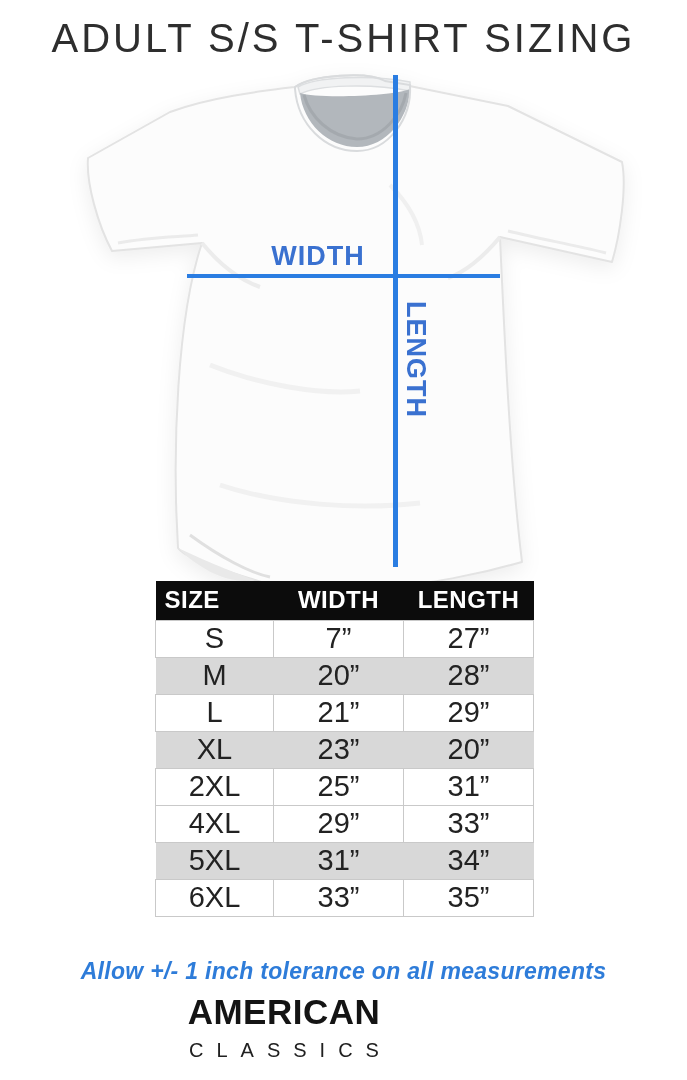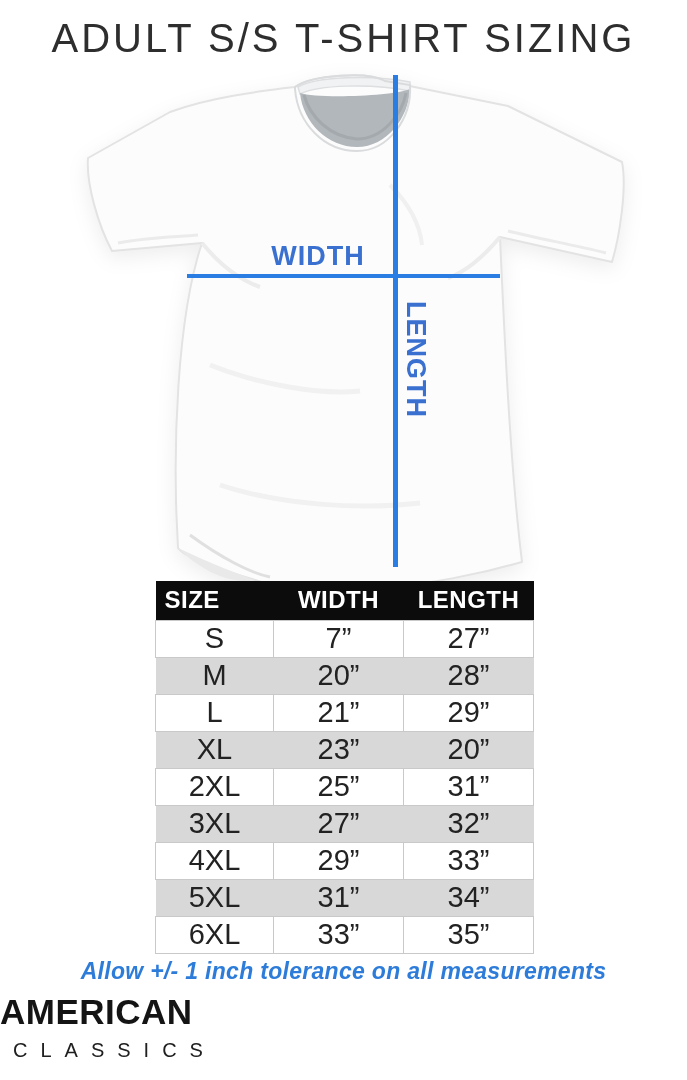--- a/index.html
+++ b/index.html
@@ -54,21 +54,21 @@
   }
   .size-table tr.alt td {
     background:#d8d8d8; border-left:none; border-right:none;
   }
 
   
   .note {
     position:absolute; top:958px; left:0; width:687px; text-align:center;
     font-size:23px; font-weight:700; color:#2e7cd9; letter-spacing:0.3px;font-style:italic;
   }
-  .brand { position:absolute; top:994px; left:0; width:568px; }
+  .brand { position:absolute; top:994px; left:0; width:568px; text-align:center; }
   .brand-main {
     font-size:35px; font-weight:800; color:#141414; letter-spacing:0.5px; line-height:1.0;
   }
   .brand-sub {
     margin-top:11px; font-size:20px; font-weight:400; color:#202020;
     letter-spacing:13px; padding-left:13px; line-height:1.0;
   }
 </style>
 </head>
 <body>
@@ -154,25 +154,20 @@
         <tr class="alt">
         <td>XL</td>
         <td>23”</td>
         <td>20”</td>
       </tr>
         <tr>
         <td>2XL</td>
         <td>25”</td>
         <td>31”</td>
       </tr>
-        <tr class="alt">
-        <td>3XL</td>
-        <td>27”</td>
-        <td>32”</td>
-      </tr>
         <tr>
         <td>4XL</td>
         <td>29”</td>
         <td>33”</td>
       </tr>
         <tr class="alt">
         <td>5XL</td>
         <td>31”</td>
         <td>34”</td>
       </tr>

